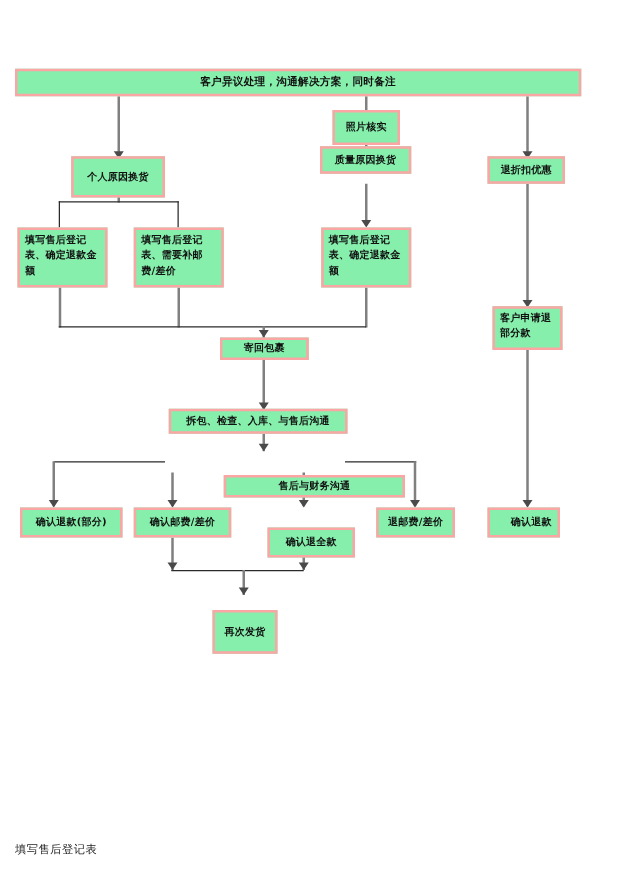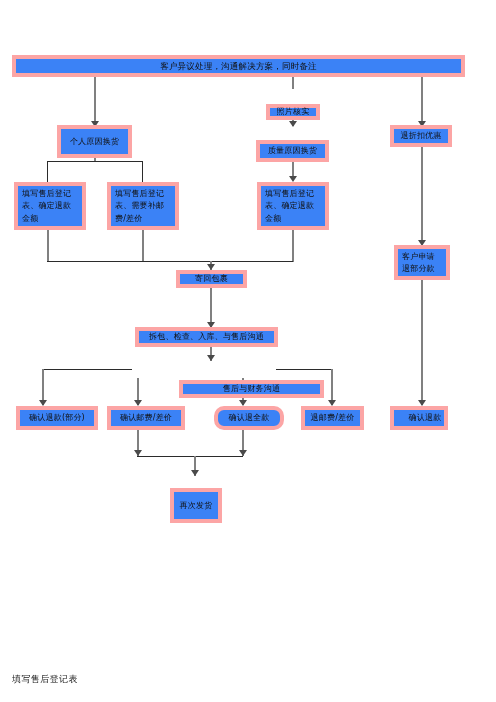--- a/index.html
+++ b/index.html
@@ -13,31 +13,32 @@
   #page {
     position: relative;
     width: 496px;
     height: 702px;
     background: #ffffff;
     overflow: hidden;
   }
   .node {
     position: absolute;
     box-sizing: border-box;
-    border: 4px solid #fca5a5;
-    background: #3b82f6;
+    border: 2px solid #fca5a5;
+    background: #86efac;
     color: #111111;
     font-size: 8px;
     line-height: 1.5;
     display: flex;
     align-items: center;
     justify-content: center;
     text-align: center;
     z-index: 3;
     letter-spacing: 0.2px;
+    font-weight: bold;
   }
   .node.topbar {
     font-size: 8.5px;
   }
   .node.left {
     justify-content: flex-start;
     text-align: left;
     padding: 2px 4px;
     align-items: flex-start;
     line-height: 1.55;
@@ -128,25 +129,25 @@
   <div class="edge v" style="left:137px; top:430px; height:26px;"></div>
   <div class="arrow" style="left:134px; top:450px;"></div>
   <div class="edge v" style="left:242px; top:430px; height:26px;"></div>
   <div class="arrow" style="left:239px; top:450px;"></div>
   <div class="edge thin h" style="left:137px; top:456px; width:106px;"></div>
   <div class="edge v" style="left:194px; top:456px; height:20px;"></div>
   <div class="arrow" style="left:191px; top:470px;"></div>
 
   <div class="node topbar" style="left:12px; top:55px; width:453px; height:22px;">客户异议处理，沟通解决方案，同时备注</div>
 
-  <div class="node" style="left:266px; top:104px; width:54px; height:16px;">照片核实</div>
+  <div class="node" style="left:266px; top:88px; width:54px; height:28px;">照片核实</div>
 
   <div class="node" style="left:57px; top:125px; width:75px; height:33px;">个人原因换货</div>
 
-  <div class="node" style="left:256px; top:140px; width:73px; height:22px;">质量原因换货</div>
+  <div class="node" style="left:256px; top:117px; width:73px; height:22px;">质量原因换货</div>
 
   <div class="node" style="left:390px; top:125px; width:62px; height:22px;">退折扣优惠</div>
 
   <div class="node left" style="left:14px; top:182px; width:72px; height:48px;">填写售后登记表、确定退款金额</div>
 
   <div class="node left" style="left:107px; top:182px; width:72px; height:48px;">填写售后登记表、需要补邮费/差价</div>
 
   <div class="node left" style="left:257px; top:182px; width:72px; height:48px;">填写售后登记表、确定退款金额</div>
 
   <div class="node left" style="left:394px; top:245px; width:56px; height:35px;">客户申请退部分款</div>
@@ -154,21 +155,21 @@
   <div class="node" style="left:176px; top:270px; width:71px; height:18px;">寄回包裹</div>
 
   <div class="node" style="left:135px; top:327px; width:143px; height:20px;">拆包、检查、入库、与售后沟通</div>
 
   <div class="node" style="left:131px; top:380px; width:145px; height:18px;margin-left:48px;">售后与财务沟通</div>
 
   <div class="node" style="left:16px; top:406px; width:82px; height:24px;">确认退款(部分)</div>
 
   <div class="node" style="left:107px; top:406px; width:78px; height:24px;">确认邮费/差价</div>
 
-  <div class="node" style="left:214px; top:406px; width:70px; height:24px;border-radius:10px;">确认退全款</div>
+  <div class="node" style="left:214px; top:422px; width:70px; height:24px;">确认退全款</div>
 
   <div class="node" style="left:301px; top:406px; width:63px; height:24px;">退邮费/差价</div>
 
   <div class="node" style="left:390px; top:406px; width:58px; height:24px;padding-left:12px;">确认退款</div>
 
   <div class="node" style="left:170px; top:476px; width:52px; height:35px;margin-top:12px;">再次发货</div>
 
   <div class="footer" style="left:12px; top:673px;">填写售后登记表</div>
 
 </div>

